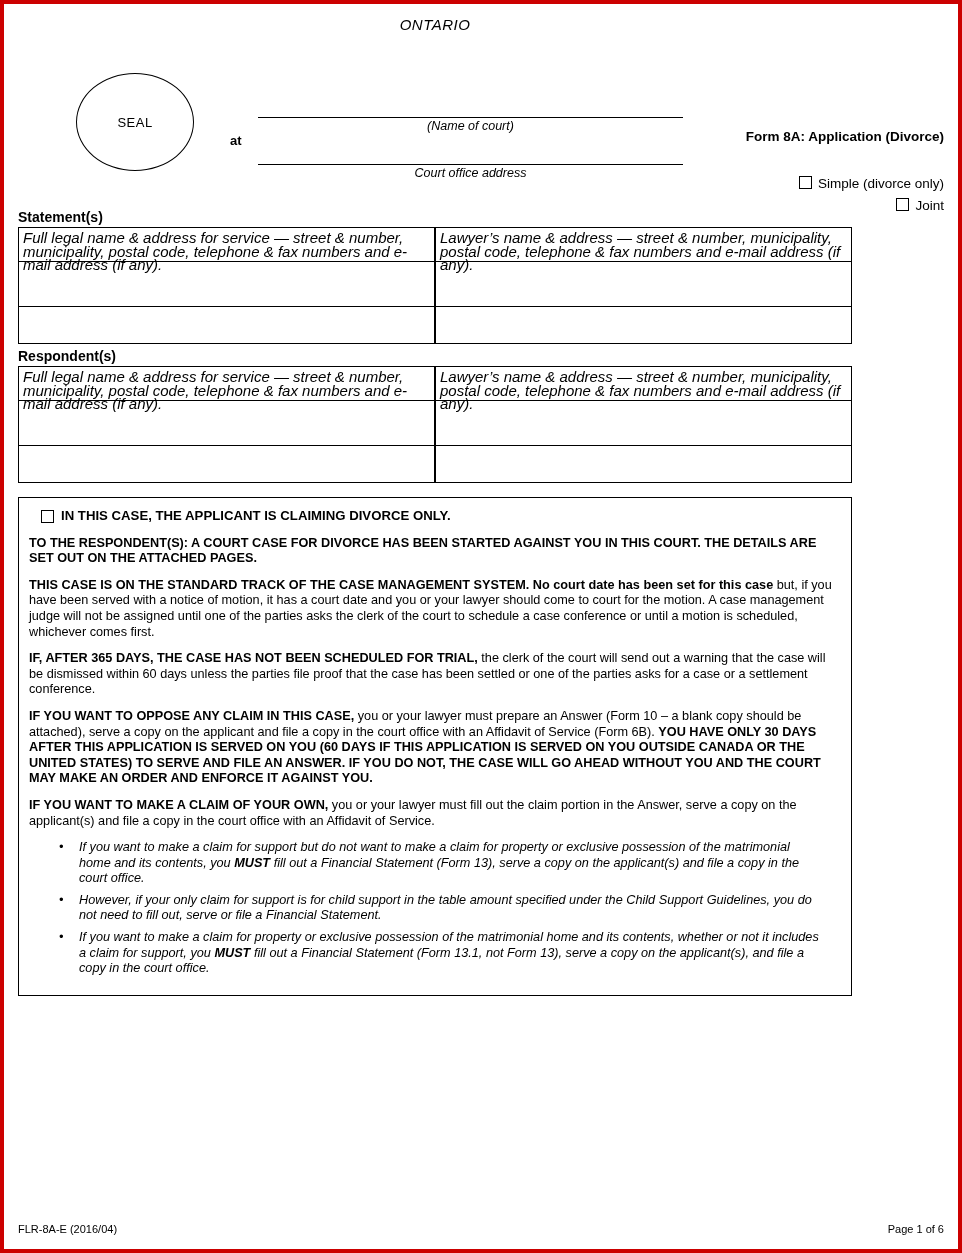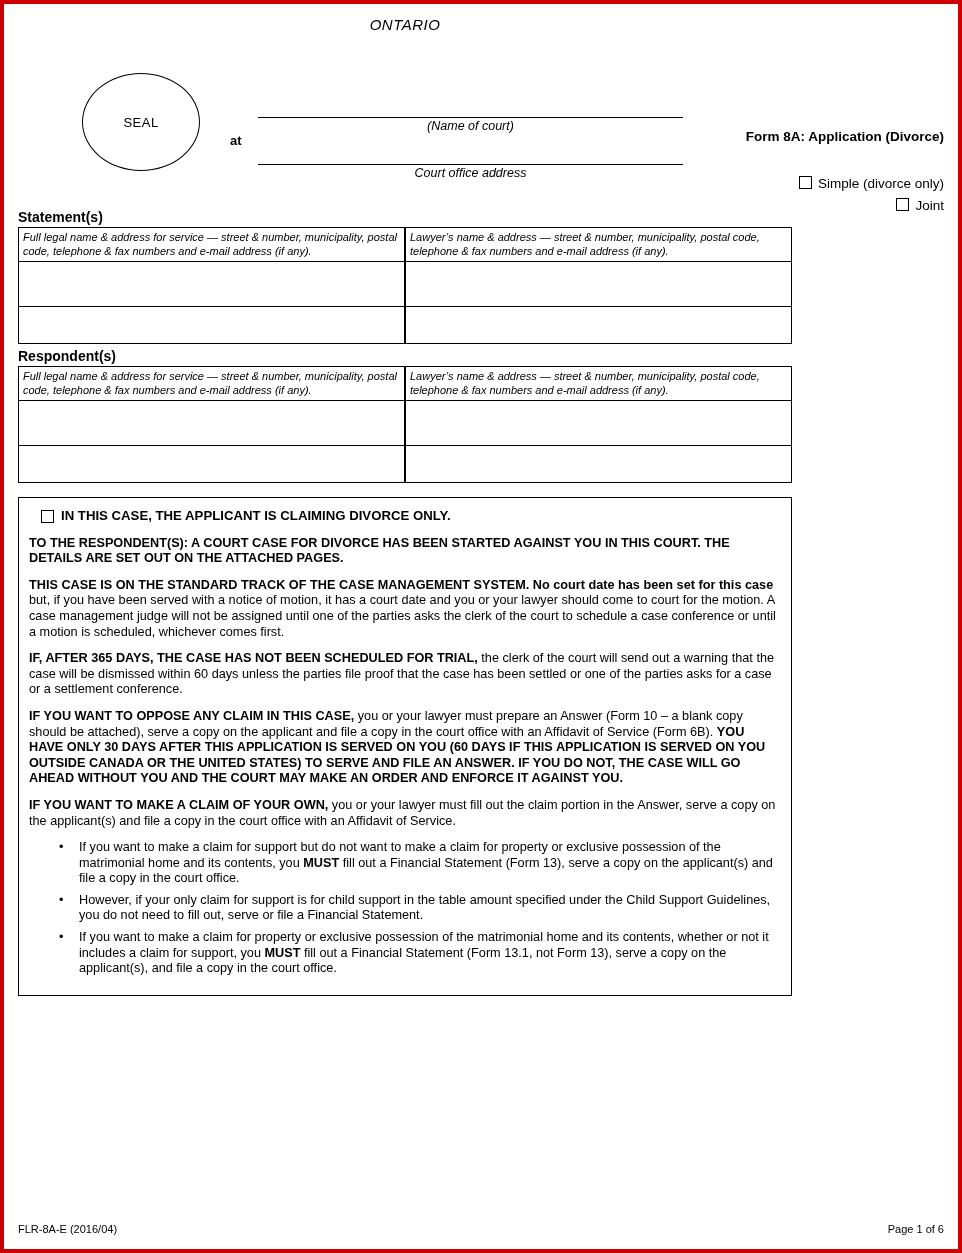--- a/index.html
+++ b/index.html
@@ -25,38 +25,38 @@
     left: 6px;
     top: 6px;
     width: 942px;
     height: 1233px;
     background: #ffffff;
   }
   .inner {
     position: absolute;
     left: 8px;
     top: 6px;
-    width: 774px;
+    width: 834px;
   }
 
   
   .province {
     text-align: center;
     font-style: italic;
     font-size: 15px;
     letter-spacing: 0.5px;
     margin: 0 0 4px 0;
   }
   .header-wrap {
     position: relative;
     height: 168px;
   }
   .seal {
     position: absolute;
-    left: 64px;
+    left: 58px;
     top: 36px;
     width: 116px;
     height: 96px;
     border: 1px solid #000;
     border-radius: 50%;
     display: flex;
     align-items: center;
     justify-content: center;
     font-size: 13px;
     letter-spacing: 0.5px;
@@ -144,21 +144,21 @@
   }
   .party-col {
     width: 452px;
   }
   .party-box {
     border: 1px solid #000;
     box-sizing: border-box;
   }
   .party-box .cap {
     padding: 3px 4px 4px 4px;
-    font-size: 11px;
+    font-size: 15px;
     font-style: italic;
     line-height: 13.5px;
     border-bottom: 1px solid #000;
     height: 34px;
     box-sizing: border-box;
   }
   .party-box .fill-a {
     height: 44px;
     border-bottom: 1px solid #000;
   }
@@ -183,23 +183,24 @@
     align-items: center;
     gap: 7px;
     font-weight: bold;
     font-size: 13.2px;
     margin-bottom: 12px;
     margin-left: 12px;
   }
   .claim-only .checkbox { margin-top: 1px; }
   b { font-weight: bold; }
   .bullets {
-    margin: 0 0 10px 0;
+    margin: 0 16px 10px 0;
     padding: 0;
     list-style: none;
+    font-style: italic;
   }
   .bullets li {
     position: relative;
     padding-left: 50px;
     margin-bottom: 6px;
     line-height: 15.6px;
   }
   .bullets li:before {
     content: "\2022";
     position: absolute;

